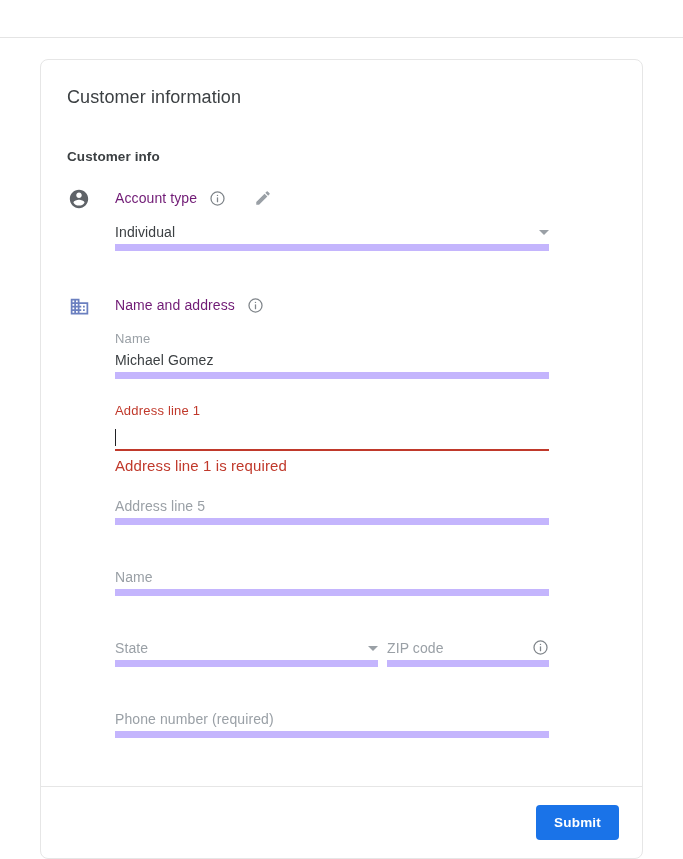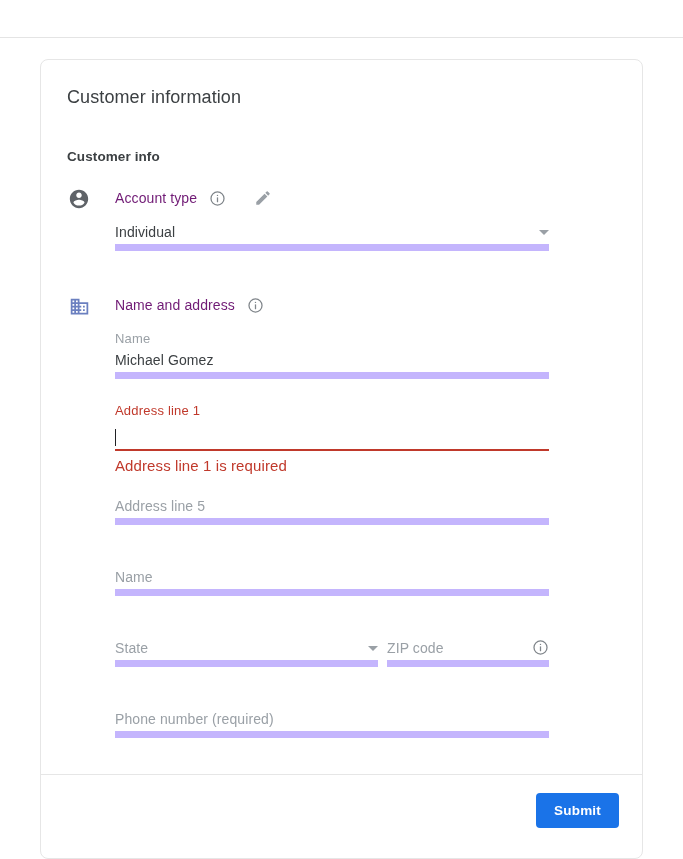--- a/index.html
+++ b/index.html
@@ -191,21 +191,21 @@
     width: 17px;
     height: 17px;
     margin-bottom: 4px;
   }
 
   
   .card-footer {
     position: absolute;
     left: 0;
     right: 0;
-    bottom: 12px;
+    bottom: 0;
     height: 72px;
     border-top: 1px solid #e6e6e6;
     display: flex;
     align-items: center;
     justify-content: flex-end;
     padding-right: 23px;
     box-sizing: border-box;
   }
   .submit-btn {
     background: #1a73e8;

